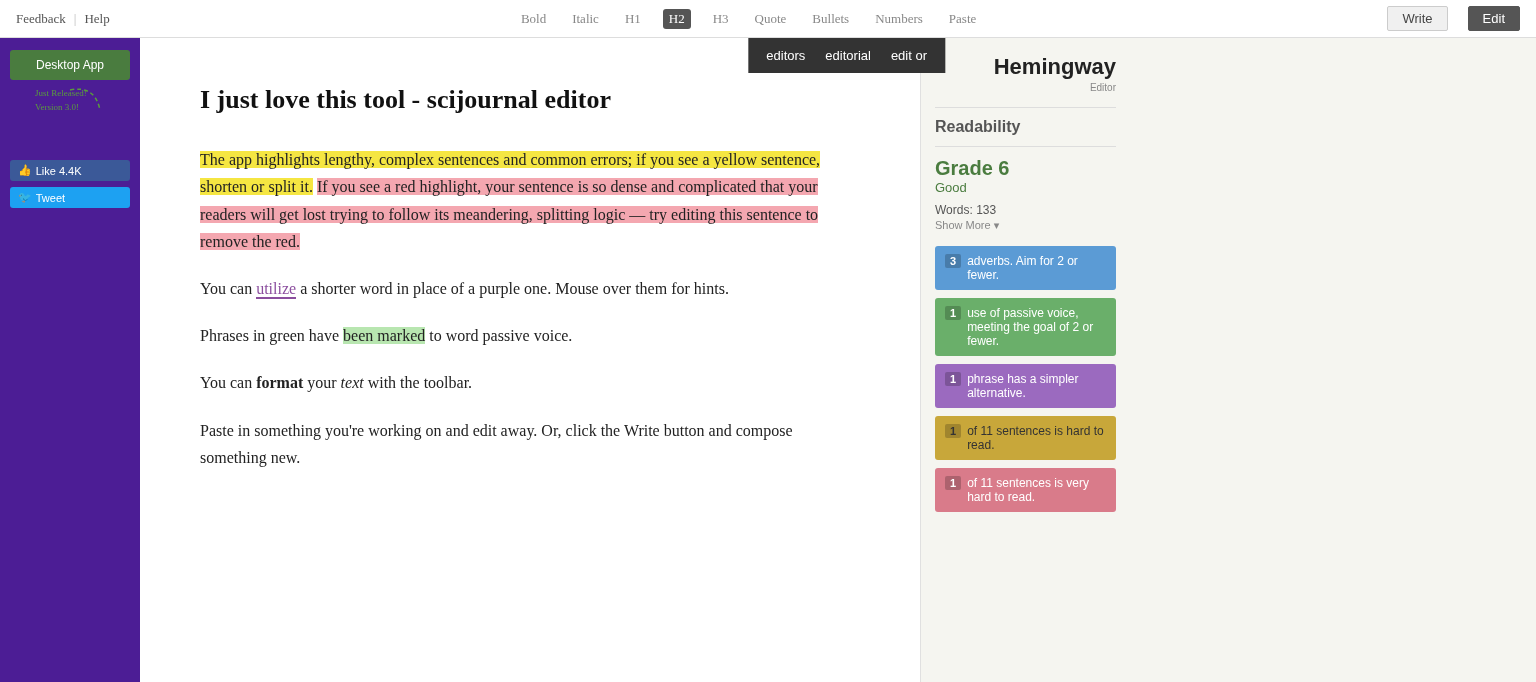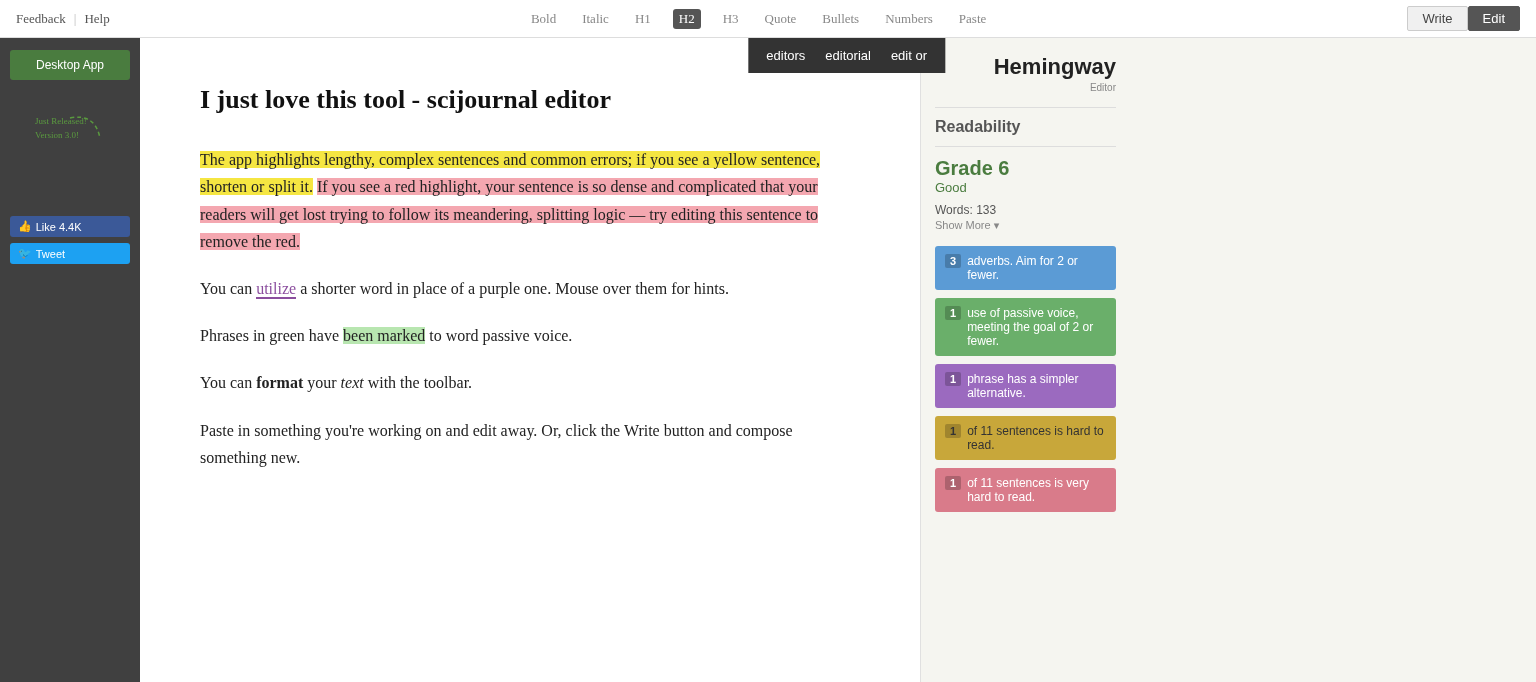--- a/index.html
+++ b/index.html
@@ -15,21 +15,21 @@
       padding: 0 16px;
       height: 38px;
       position: relative;
     }
     #topbar-left { display: flex; align-items: center; gap: 8px; font-size: 13px; color: #555; }
     #topbar-left a { color: #555; text-decoration: none; }
     #topbar-left span { color: #bbb; }
     #toolbar-center { display: flex; align-items: center; gap: 18px; font-size: 13px; color: #888; }
     #toolbar-center .tb-btn { cursor: pointer; padding: 2px 4px; border-radius: 2px; }
     #toolbar-center .tb-btn.active { background: #555; color: #fff; border-radius: 3px; padding: 2px 6px; }
-    #topbar-right { display: flex; gap: 0; }
+    #topbar-right { display: flex; gap: 20px; }
     .mode-btn { border: 1px solid #ccc; background: #f0f0f0; padding: 4px 14px; font-size: 13px; cursor: pointer; border-radius: 2px; color: #444; }
     .mode-btn.active { background: #555; color: #fff; border-color: #555; }
 
     
     #tooltip-popup {
       position: absolute;
       top: 38px;
       left: 50%;
       transform: translateX(-10%);
       background: #333;
@@ -43,25 +43,25 @@
       z-index: 100;
     }
     #tooltip-popup span { cursor: pointer; }
 
     
     #main-layout { display: flex; flex: 1; overflow: hidden; }
 
     
     #sidebar {
       width: 140px;
-      background: #404040;
+      background: #4c1d95;
       padding: 12px 10px;
       display: flex;
       flex-direction: column;
-      gap: 28px;
+      gap: 0;
       flex-shrink: 0;
     }
     #desktop-app-btn {
       background: #4a7c3f;
       color: #fff;
       border: none;
       padding: 8px 10px;
       font-size: 12px;
       cursor: pointer;
       border-radius: 3px;

